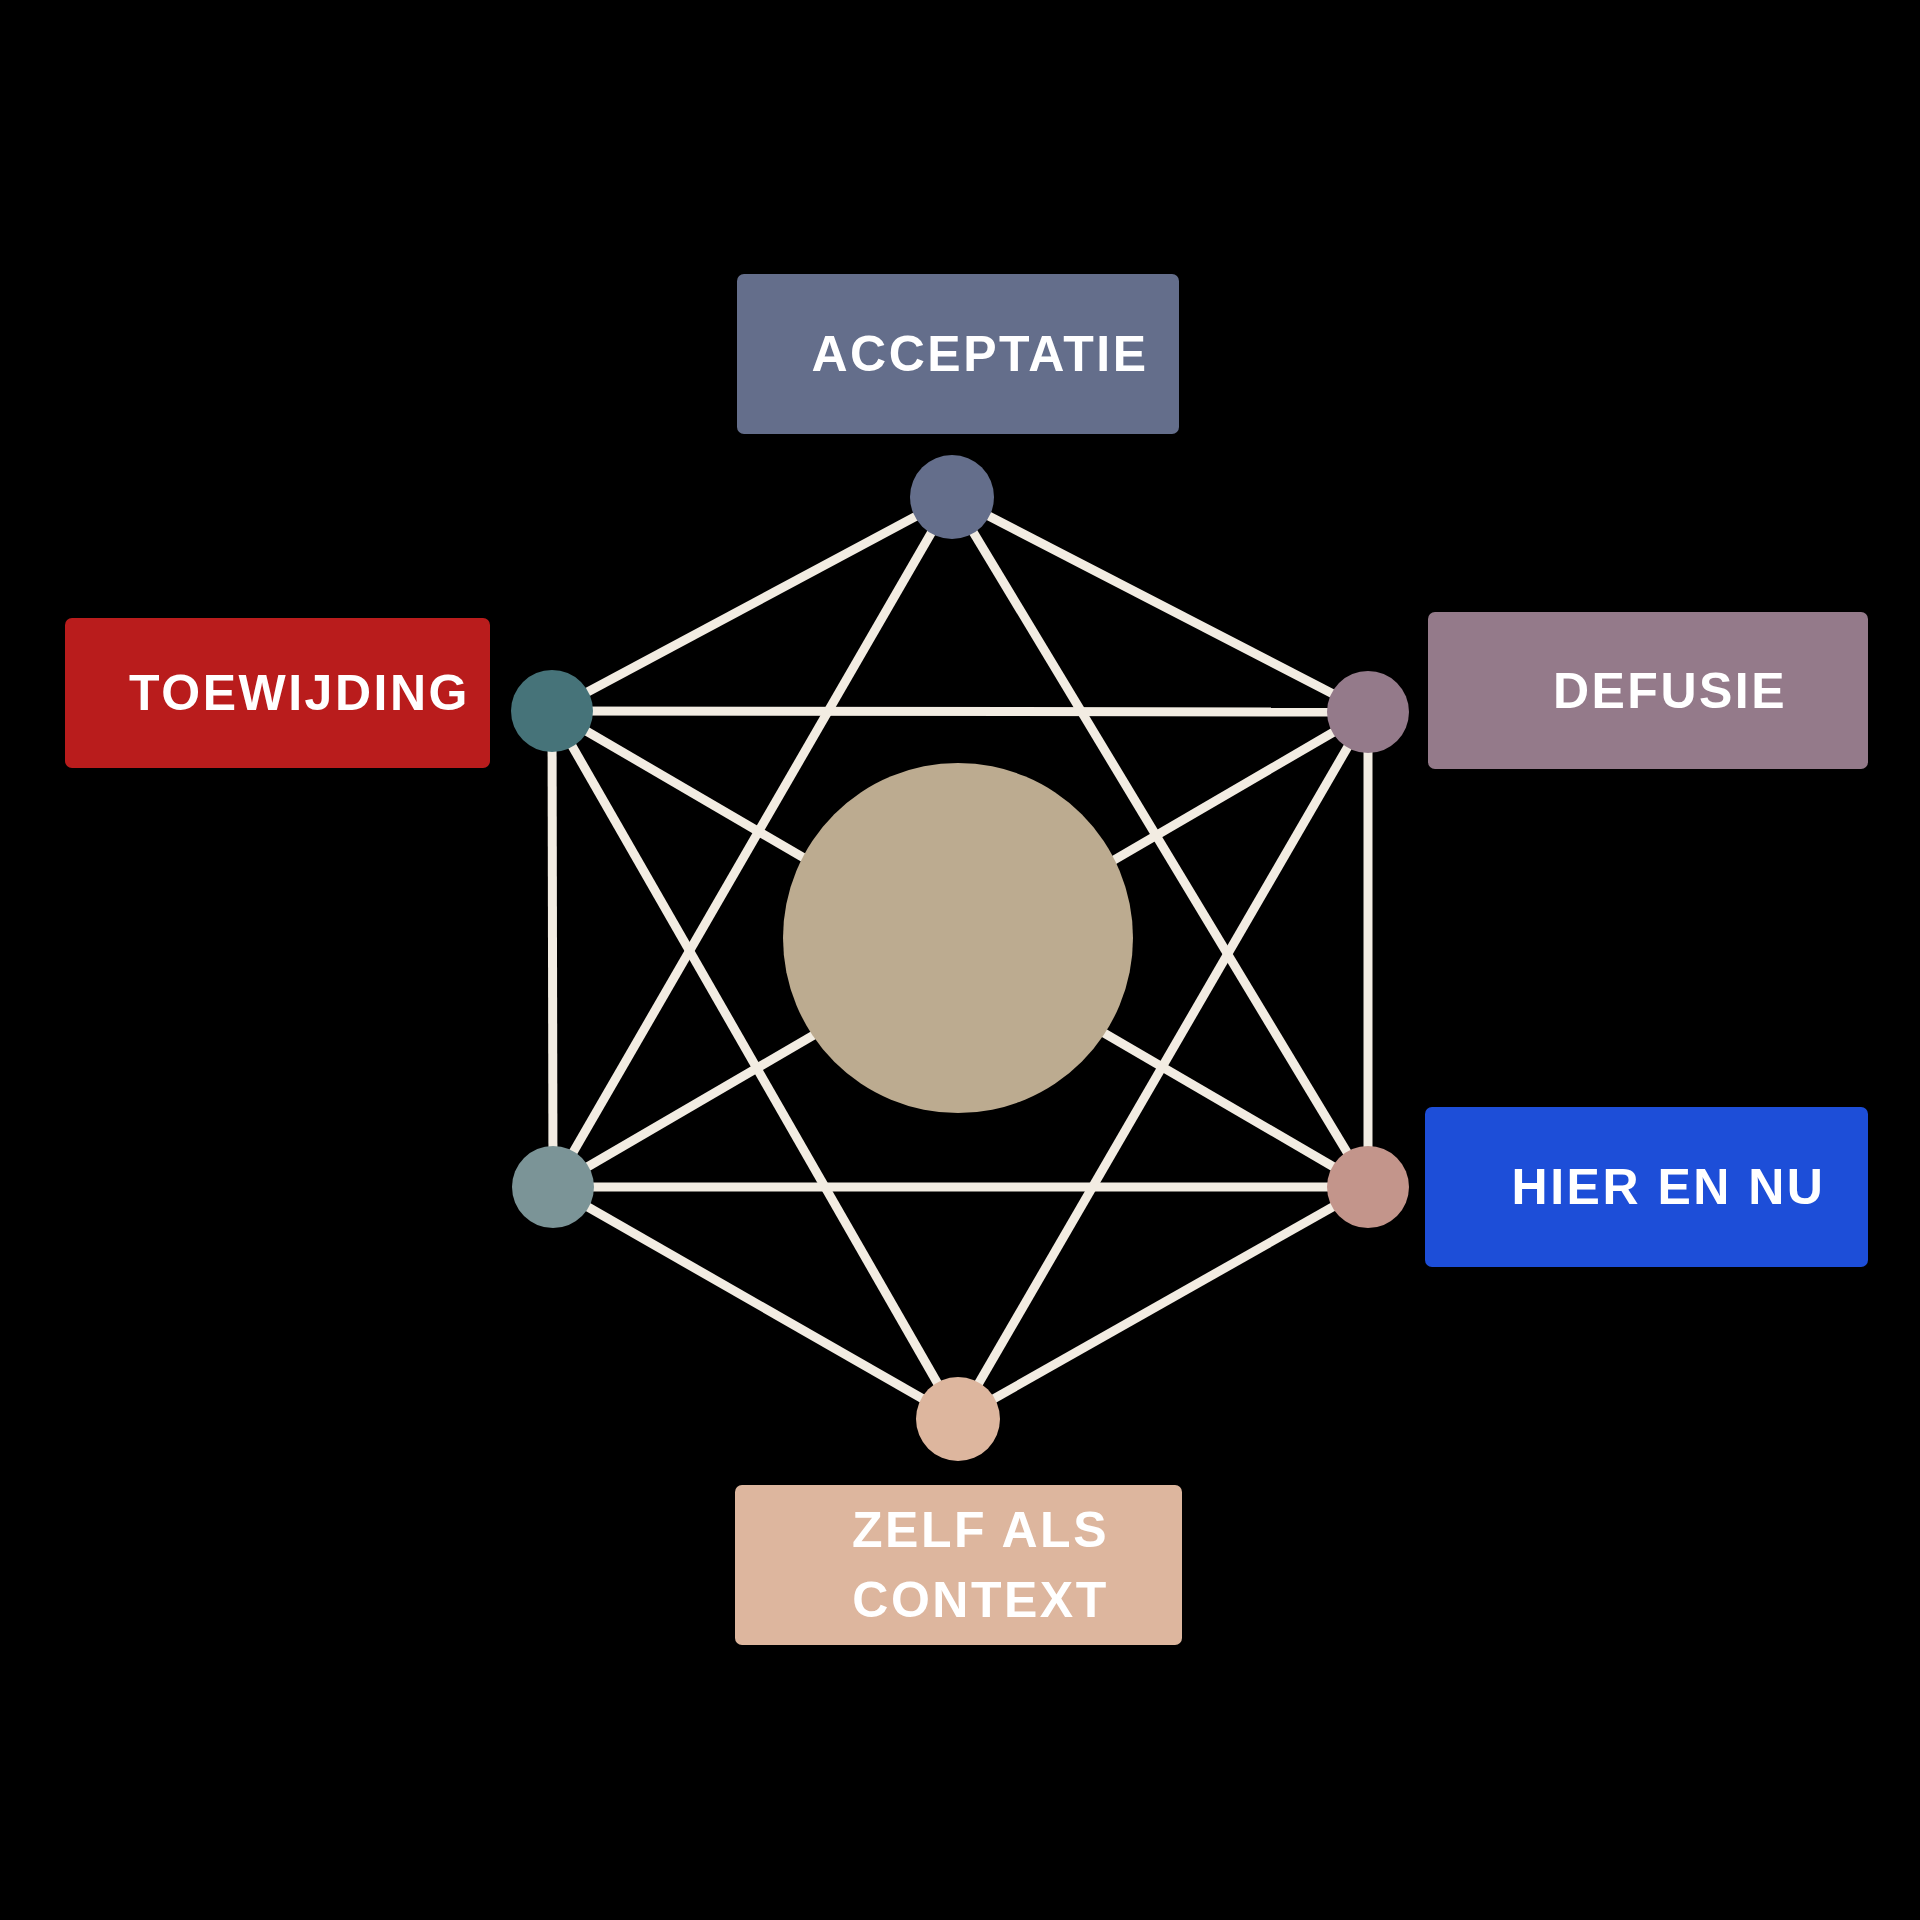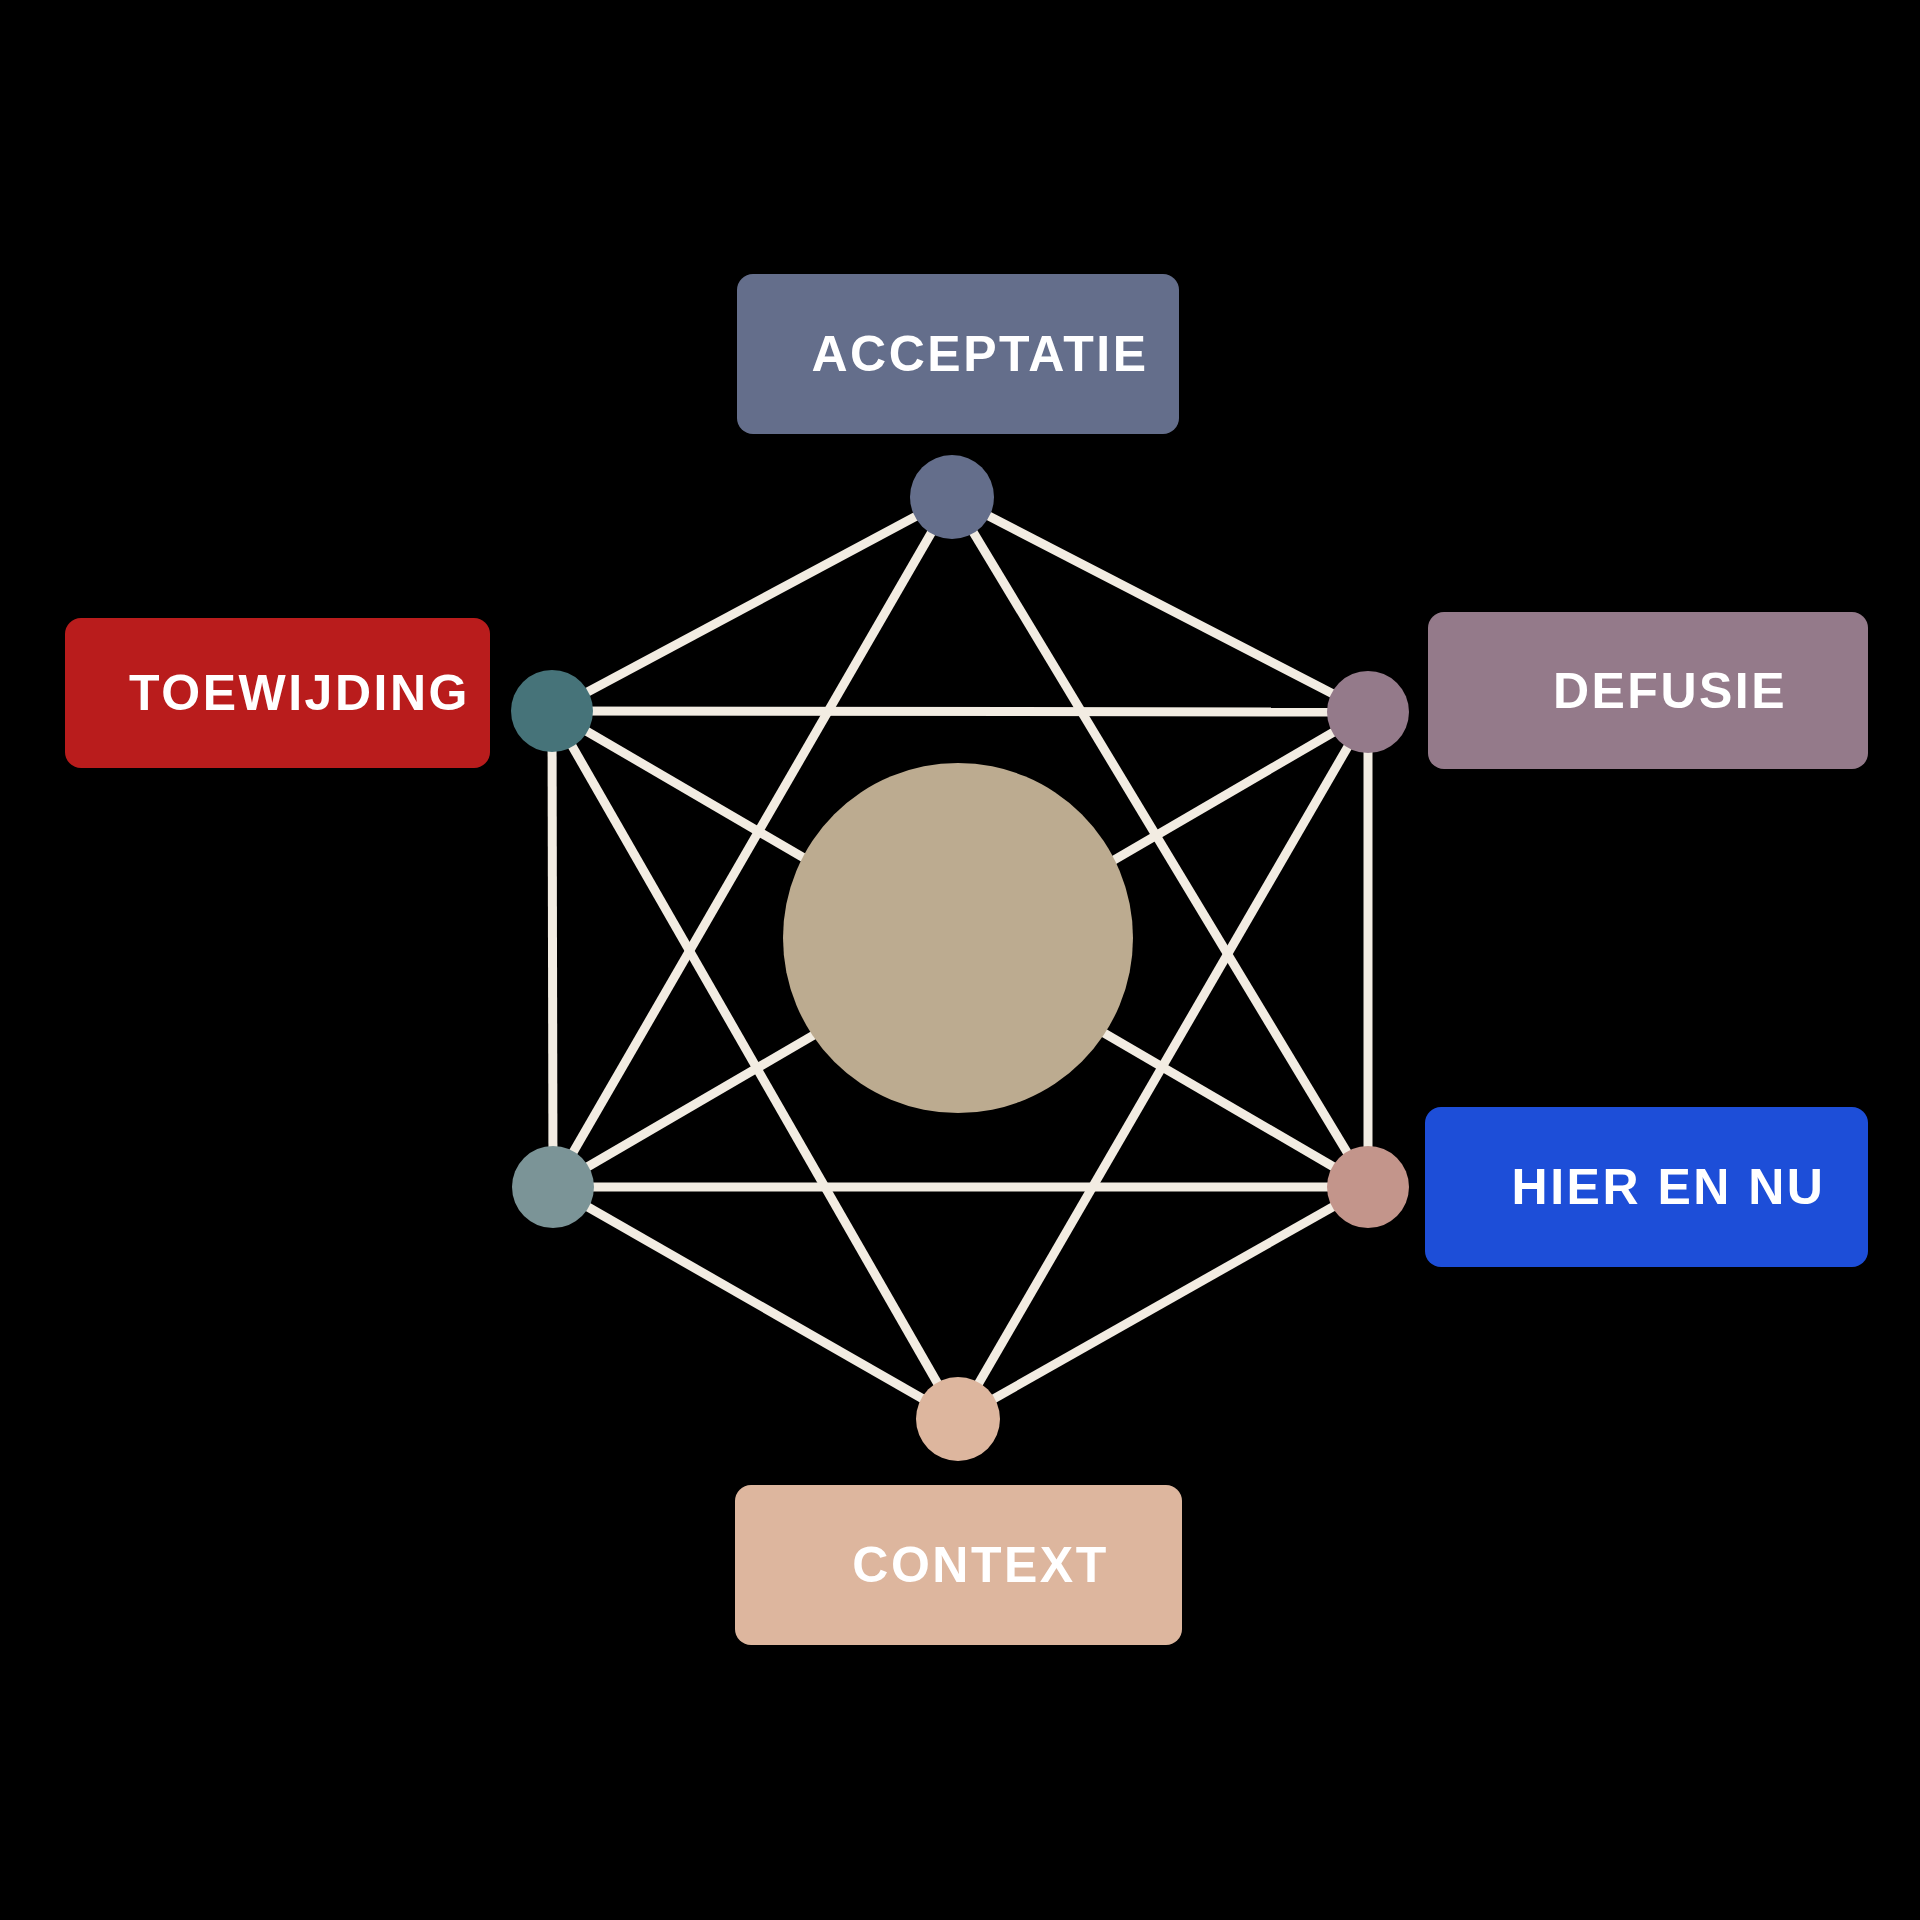--- a/index.html
+++ b/index.html
@@ -17,21 +17,21 @@
   }
   svg.net {
     position: absolute;
     left: 0;
     top: 0;
     width: 1920px;
     height: 1920px;
   }
   .label-box {
     position: absolute;
-    border-radius: 16px;
+    border-radius: 7px;
     display: flex;
     flex-direction: column;
     align-items: center;
     justify-content: center;
     text-align: center;
     box-sizing: border-box;
     padding-left: 44px;
   }
   .label-box span {
     color: #ffffff;
@@ -77,20 +77,21 @@
 
   <div class="label-box" style="left: 1428px; top: 612px; width: 440px; height: 157px; background: rgb(148, 122, 138);">
     <span>DEFUSIE</span>
   </div>
 
   <div class="label-box" style="left: 1425px; top: 1107px; width: 443px; height: 160px; background: #1d4ed8;">
     <span>HIER EN NU</span>
   </div>
 
   <div class="label-box" style="left: 735px; top: 1485px; width: 447px; height: 160px; background: rgb(221, 182, 158);">
+    <span>ZELF ALS</span>
     <span>CONTEXT</span>
   </div>
 
 
   <div class="label-box" style="left: 65px; top: 618px; width: 425px; height: 150px; background: #b91c1c;">
     <span>TOEWIJDING</span>
   </div>
 
 </div>
 

